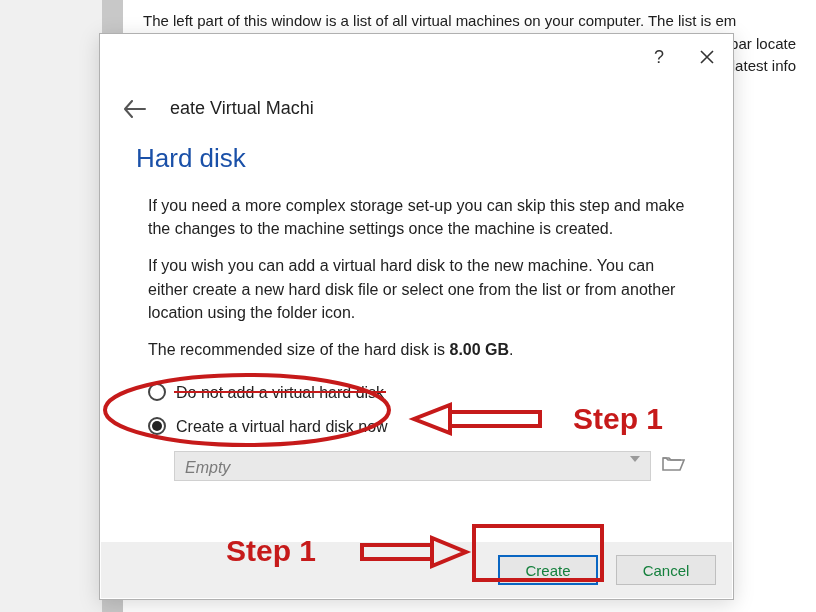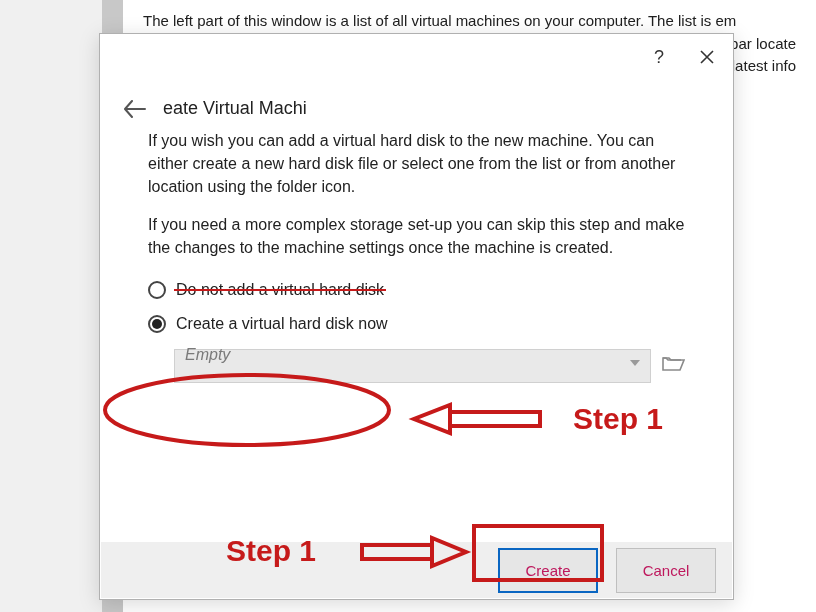--- a/index.html
+++ b/index.html
@@ -42,21 +42,21 @@
     gap: 28px;
   }
   .titlebtn {
     width: 20px; height: 20px;
     display: inline-flex; align-items: center; justify-content: center;
     font-size: 18px; color: #333;
     cursor: pointer;
   }
 
   .crumb {
-    display: flex; align-items: center; gap: 17px;
+    display: flex; align-items: center; gap: 24px;
     padding: 18px 24px 0 24px;
     color: #222;
     text-align: right;
   }
   .crumb svg { display: block; }
   .crumb-label { font-size: 18px; }
 
   .headline {
     color: #1a50a8;
     font-size: 26px;
@@ -104,47 +104,47 @@
   .dropdown-row {
     display: flex; align-items: center; gap: 10px;
     margin-top: 8px;
     padding-left: 26px;
   }
   .dropdown {
     flex: 1 1 auto;
     height: 30px;
     background: #e9e9e9;
     border: 1px solid #d0d0d0;
-    display: flex; align-items: flex-end; justify-content: space-between;
-    padding: 16px 10px;
+    display: flex; align-items: flex-start; justify-content: space-between;
+    padding: 4px 10px;
     color: #7a7a7a;
     font-style: italic;
   }
   .dd-caret {
     width: 0; height: 0;
     border-left: 5px solid transparent;
     border-right: 5px solid transparent;
     border-top: 6px solid #9a9a9a;
   }
   .folder-icon { color: #8a8a8a; }
 
   .footer {
     position: absolute;
     left: 1px; right: 1px; bottom: 1px;
     height: 56px;
     background: #efefef;
     display: flex; align-items: center; justify-content: flex-end;
     gap: 18px; padding-right: 16px;
   }
   .btn {
-    min-width: 100px; height: 45px;
+    min-width: 100px; height: 30px;
     background: #e6e6e6;
     border: 1px solid #bfbfbf;
     display: inline-flex; align-items: center; justify-content: center;
-    font-size: 15px; color: #be185d;
+    font-size: 15px; color: #15803d;
     cursor: pointer;
   }
   .btn.primary {
     border: 2px solid #0a66c2;
     background: #e6e6e6;
   }
 
   
   .anno {
     position: absolute; left: 0; top: 0;
@@ -179,24 +179,28 @@
     </span>
   </div>
 
   <div class="crumb">
     <svg width="22" height="18" viewBox="0 0 22 18">
       <path d="M8 1 L1 9 L8 17 M1 9 H21" stroke="#555" stroke-width="2" fill="none" stroke-linecap="round" stroke-linejoin="round"></path>
     </svg>
     <span class="crumb-label">eate Virtual Machi</span>
   </div>
 
+  <div class="headline">Hard disk</div>
 
   <div class="body">
+    <p class="para">If you need a more complex storage set-up you can skip this step and make the changes to the machine settings once the machine is created.</p>
     <p class="para">If you wish you can add a virtual hard disk to the new machine. You can either create a new hard disk file or select one from the list or from another location using the folder icon.</p>
-    <p class="para">If you need a more complex storage set-up you can skip this step and make the changes to the machine settings once the machine is created.</p>
+    <p class="para reco">
+      <span>The recommended size of the hard disk is </span><b>8.00 GB</b><span>.</span>
+    </p>
 
     <div class="radios">
 
       <label class="radio-row struck">
         <span class="radio-outline"></span>
         <span class="radio-label">Do not add a virtual hard disk</span>
       </label>
 
       <label class="radio-row selected">
         <span class="radio-outline">

